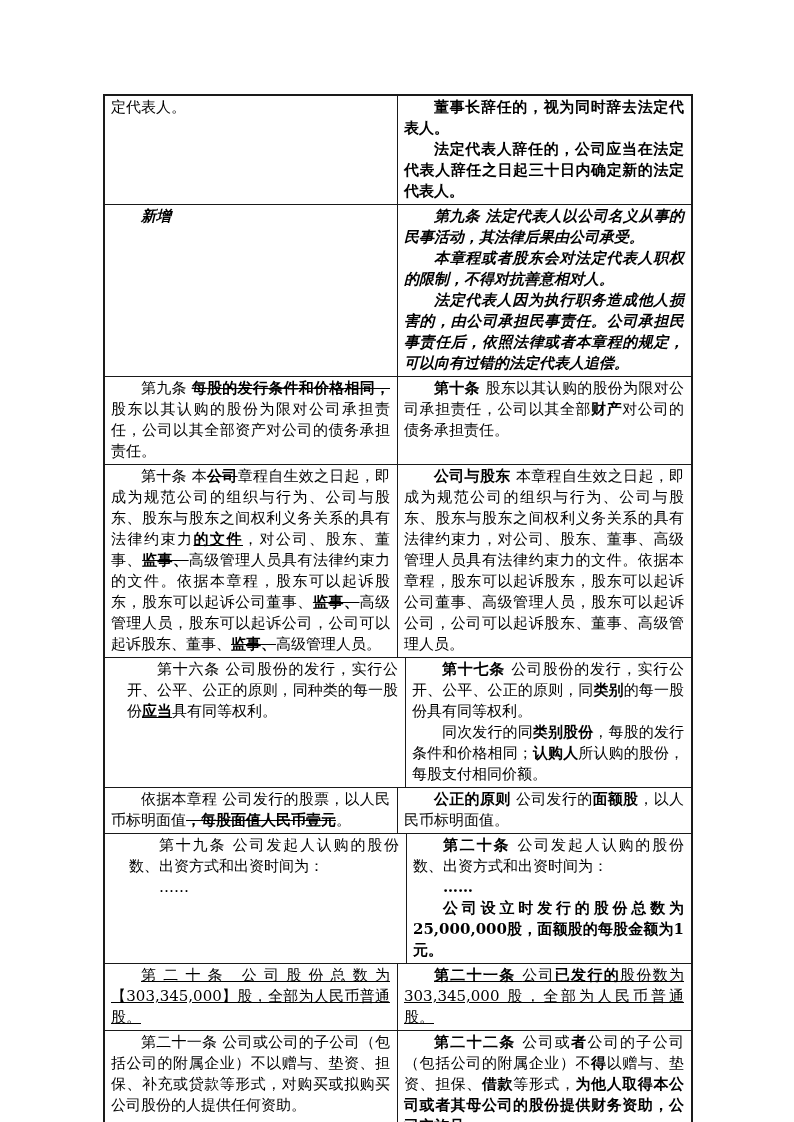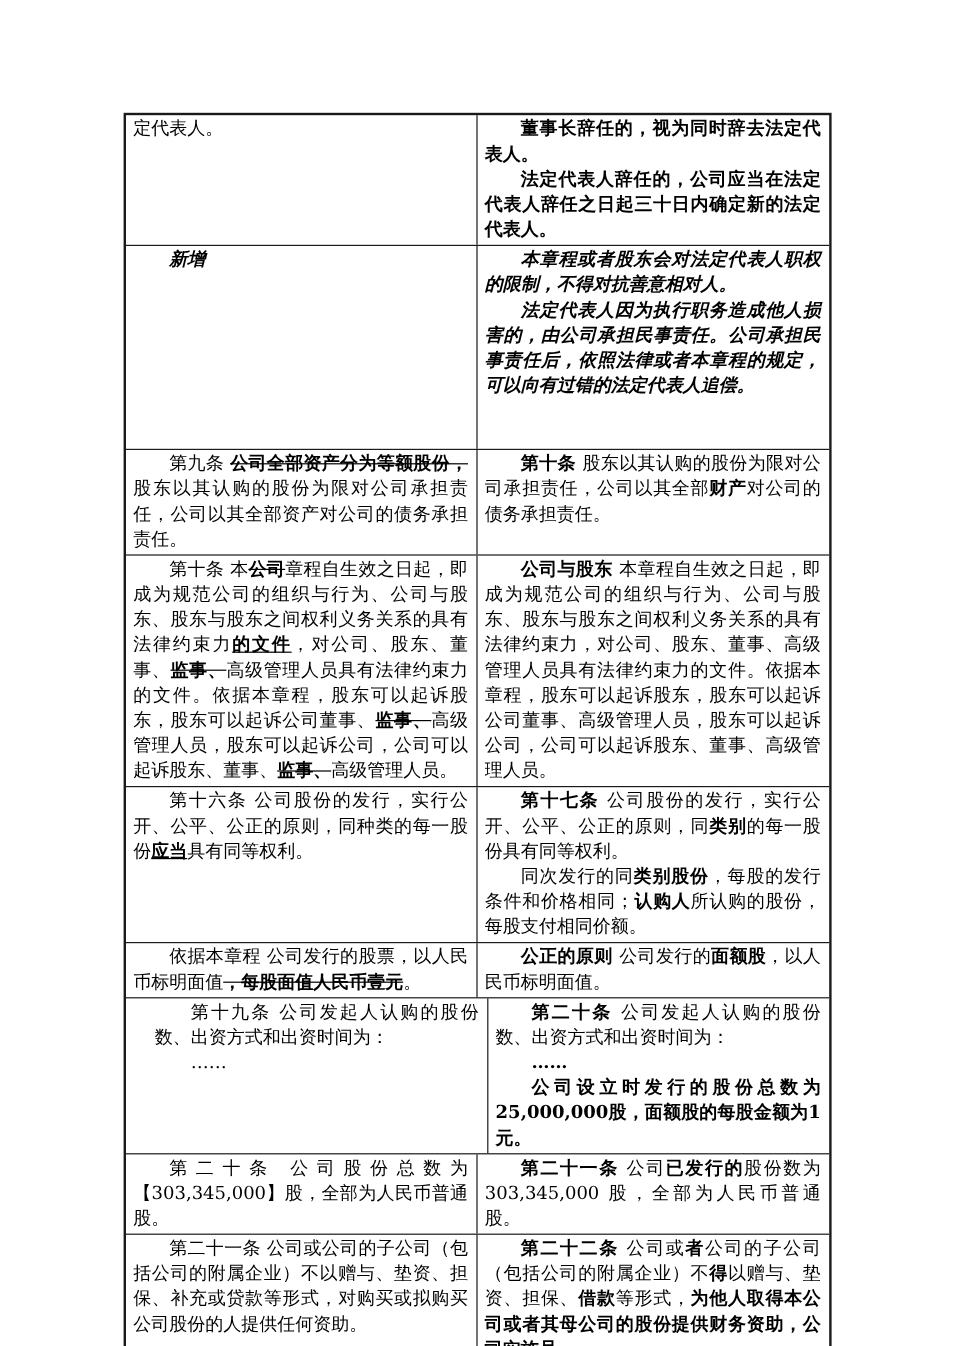--- a/index.html
+++ b/index.html
@@ -36,24 +36,24 @@
   .cell p { text-indent: 2em; }
   .cell p.noindent { text-indent: 0; }
   .b { font-weight: bold; }
   .s { text-decoration: line-through; }
   .u { text-decoration: underline; }
   
   .row:nth-child(1) { min-height: 103px; }
   .row:nth-child(2) { min-height: 170px; font-style: italic; }
   .row:nth-child(3) { min-height: 64px; }
   .row:nth-child(4) { min-height: 187px; }
-  .row:nth-child(5) { min-height: 128px; }
+  .row:nth-child(5) { min-height: 128px; padding-left: 16px; }
   .row:nth-child(6) { min-height: 44px; }
   .row:nth-child(7) { min-height: 100px; padding-left: 18px; }
-  .row:nth-child(8) { min-height: 44px; }
+  .row:nth-child(8) { min-height: 44px; text-decoration: underline; }
   .row:nth-child(9) { min-height: 74px; }
 </style>
 </head>
 <body>
 
 <div class="page">
   <div class="doc-table" id="doc-table">
       <div class="row">
         <div class="cell left">
           <p class="noindent"><span>定代表人。</span></p>
@@ -61,27 +61,28 @@
         <div class="cell right">
           <p><span class="b">董事长辞任的，视为同时辞去法定代表人。</span></p>
           <p><span class="b">法定代表人辞任的，公司应当在法定代表人辞任之日起三十日内确定新的法定代表人。</span></p>
         </div>
       </div>
       <div class="row">
         <div class="cell left">
           <p><span class="b">新增</span></p>
         </div>
         <div class="cell right">
+          <p><span class="b">第九条 法定代表人以公司名义从事的民事活动，其法律后果由公司承受。</span></p>
           <p><span class="b">本章程或者股东会对法定代表人职权的限制，不得对抗善意相对人。</span></p>
           <p><span class="b">法定代表人因为执行职务造成他人损害的，由公司承担民事责任。公司承担民事责任后，依照法律或者本章程的规定，可以向有过错的法定代表人追偿。</span></p>
         </div>
       </div>
       <div class="row">
         <div class="cell left">
-          <p><span>第九条 </span><span class="b s">公司全部资产分为等额股份，</span><span>股东以其认购的股份为限对公司承担责任，公司以其全部资产对公司的债务承担责任。</span></p>
+          <p><span>第九条 </span><span class="b s">每股的发行条件和价格相同，</span><span>股东以其认购的股份为限对公司承担责任，公司以其全部资产对公司的债务承担责任。</span></p>
         </div>
         <div class="cell right">
           <p><span class="b">第十条 </span><span>股东以其认购的股份为限对公司承担责任，公司以其全部</span><span class="b">财产</span><span>对公司的债务承担责任。</span></p>
         </div>
       </div>
       <div class="row">
         <div class="cell left">
           <p><span>第十条 本</span><span class="b s">公司</span><span>章程自生效之日起，即成为规范公司的组织与行为、公司与股东、股东与股东之间权利义务关系的具有法律约束力</span><span class="b u">的文件</span><span>，对公司、股东、董事、</span><span class="b s">监事、</span><span>高级管理人员具有法律约束力的文件。依据本章程，股东可以起诉股东，股东可以起诉公司董事、</span><span class="b s">监事、</span><span>高级管理人员，股东可以起诉公司，公司可以起诉股东、董事、</span><span class="b s">监事、</span><span>高级管理人员。</span></p>
         </div>
         <div class="cell right">

